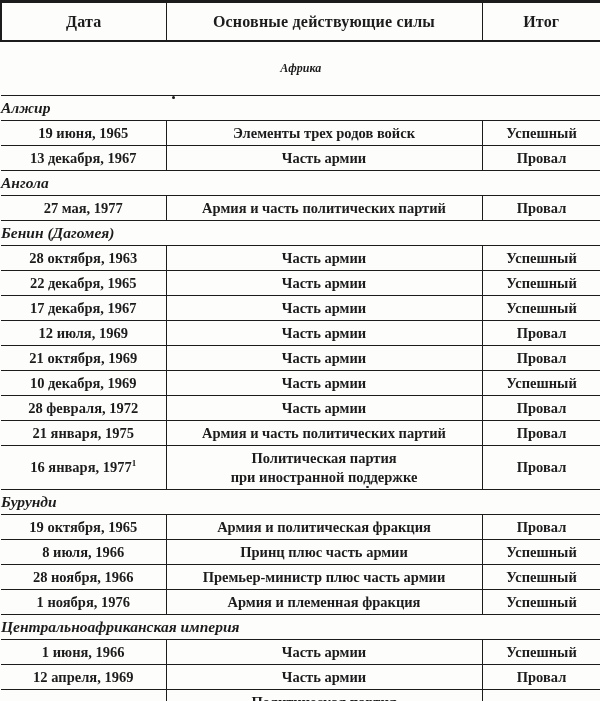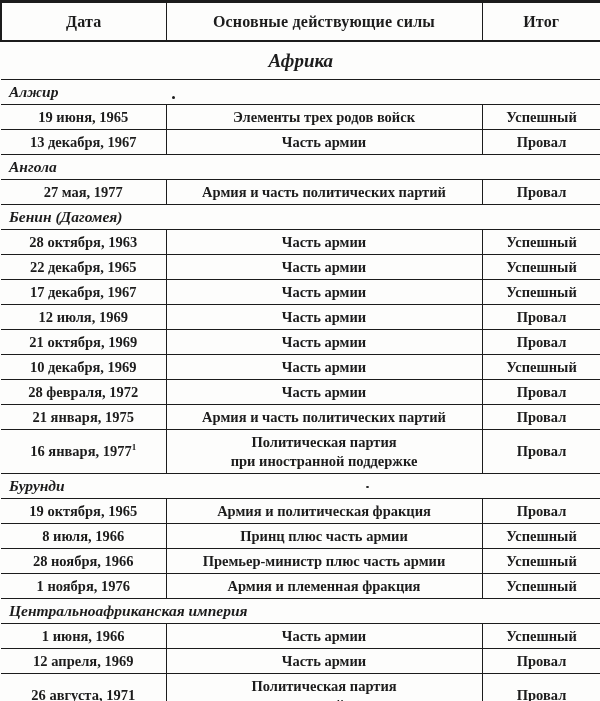--- a/index.html
+++ b/index.html
@@ -40,37 +40,37 @@
     padding: 0;
   }
   tr.header-row th.h1 { border-left: 2px solid var(--ink, #1a1a1a); }
   tr.header-row th.h2, tr.header-row th.h3 { border-left: 1px solid var(--ink, #1a1a1a); }
   tr.header-row th.h3 { border-right: 2px solid var(--ink, #1a1a1a); margin-left: 38px; }
 
   
   tr.continent-row td {
     height: 37px;
     text-align: center;
-    font-size: 19px;
+    font-size: 12px;
     font-weight: bold;
     font-style: italic;
     border-top: 1px solid var(--ink, #1a1a1a);
     border-bottom: 1px solid var(--ink, #1a1a1a);
     border-right: 1px solid var(--ink, #1a1a1a);
-    padding: 0;
+    padding: 8px;
   }
 
   
   tr.country-row td {
     height: 24px;
     text-align: left;
     font-size: 15.5px;
     font-weight: bold;
     font-style: italic;
-    padding: 0 0 0 8px;
+    padding: 0 0 0 0;
     border-top: 1px solid var(--ink, #1a1a1a);
     border-bottom: 1px solid var(--ink, #1a1a1a);
     border-right: 1px solid var(--ink, #1a1a1a);
   }
 
   
   tr.data-row td {
     height: 22px;
     font-size: 14.5px;
     font-weight: bold;

